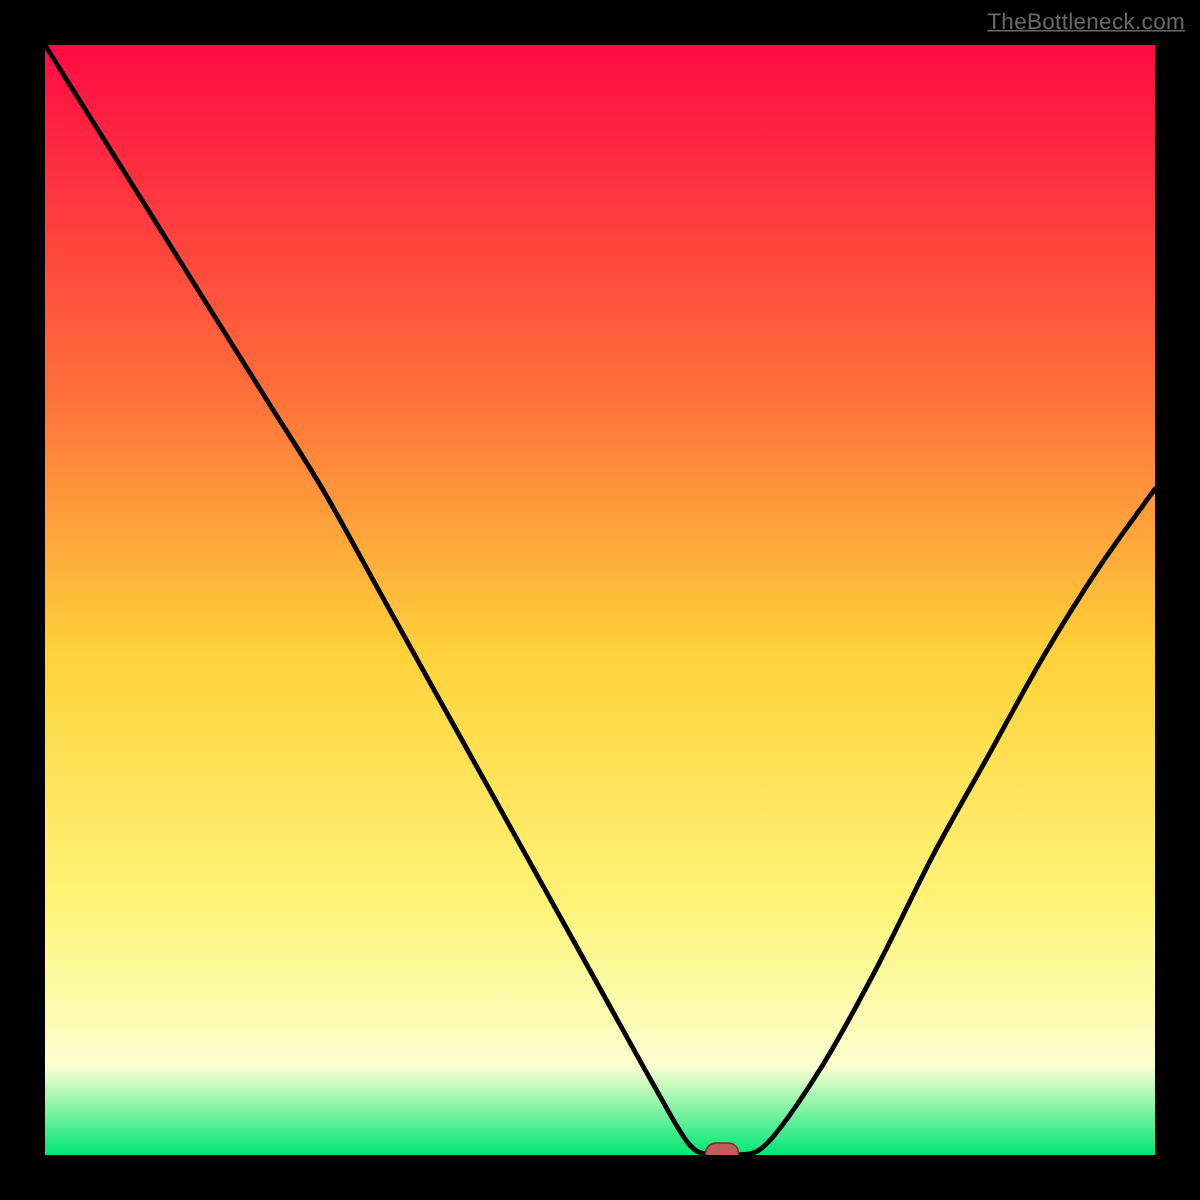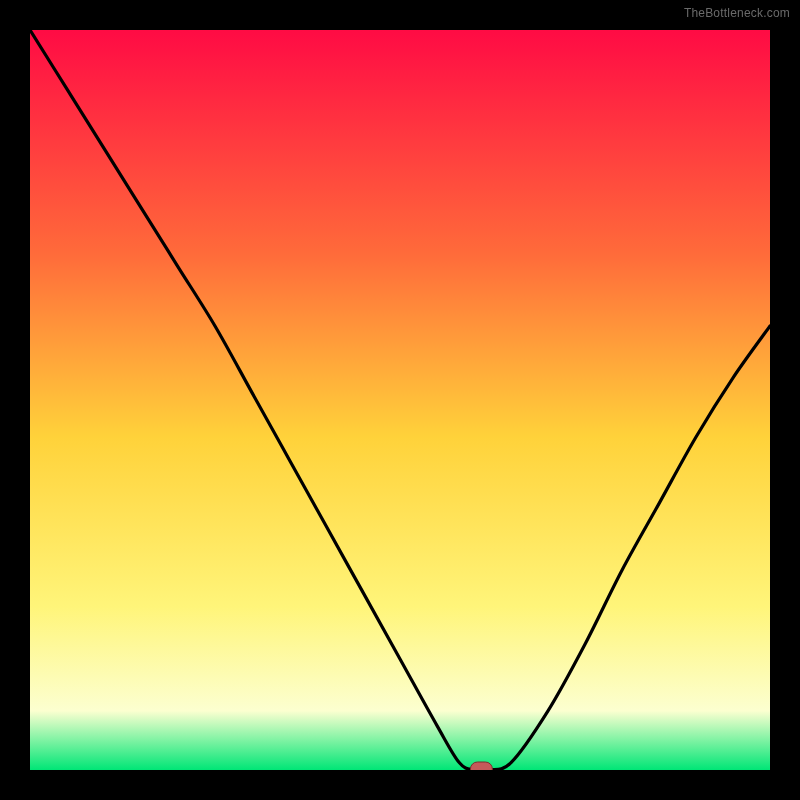--- a/index.html
+++ b/index.html
@@ -22,23 +22,24 @@
     left: 30px;
     top: 30px;
     width: 740px;
     height: 740px;
   }
   .watermark {
     position: absolute;
     top: 6px;
     right: 10px;
     color: #6a6a6a;
-    font-size: 12px;
+    font-size: 15px;
     font-weight: 500;
     letter-spacing: 0.2px;
+    text-decoration: underline;
   }
   svg { display: block; }
 </style>
 </head>
 <body>
 
 <div class="frame">
 
   <div class="watermark">TheBottleneck.com</div>
 

